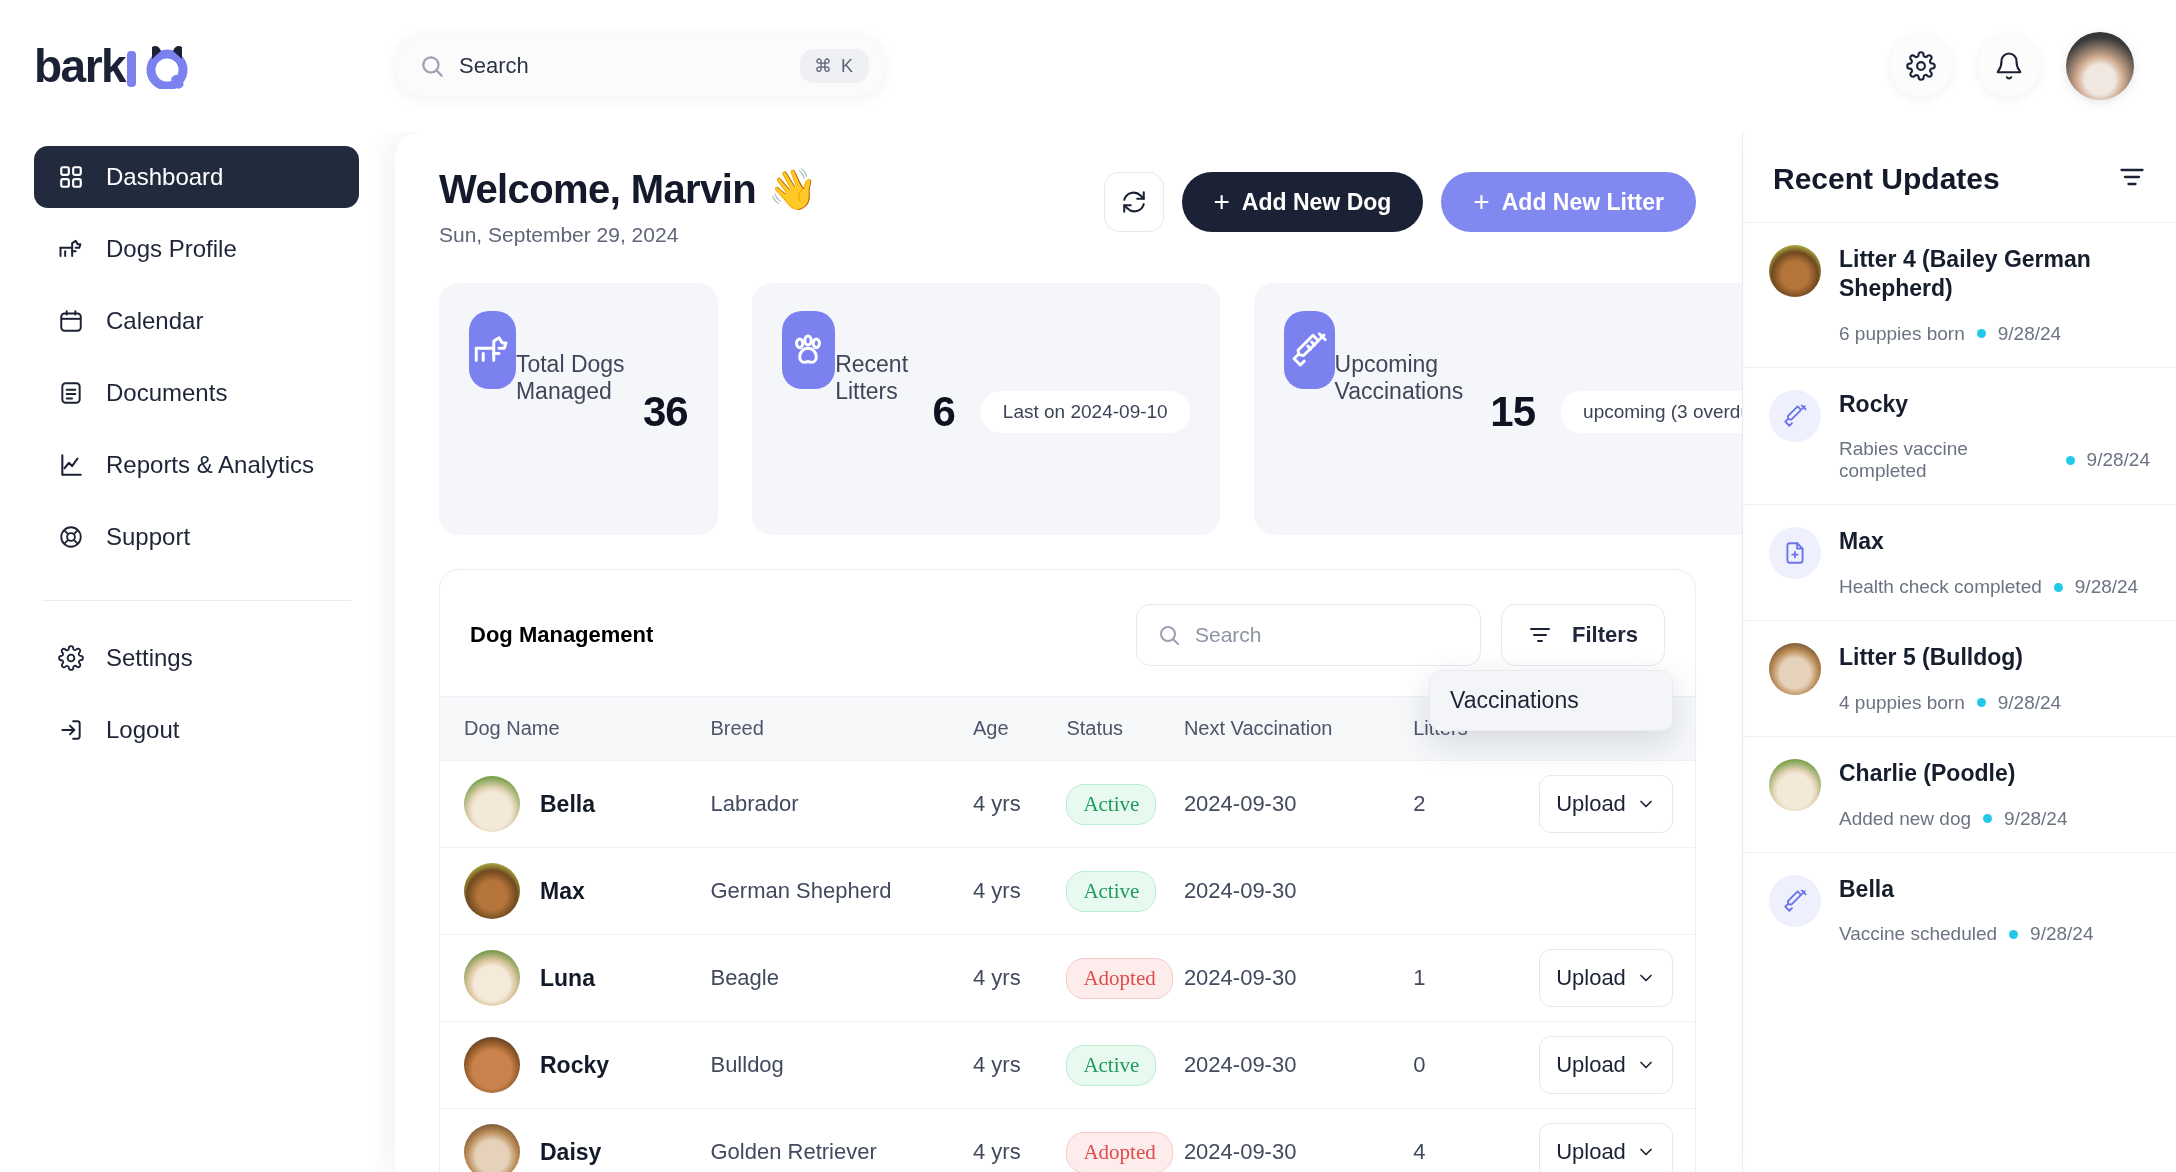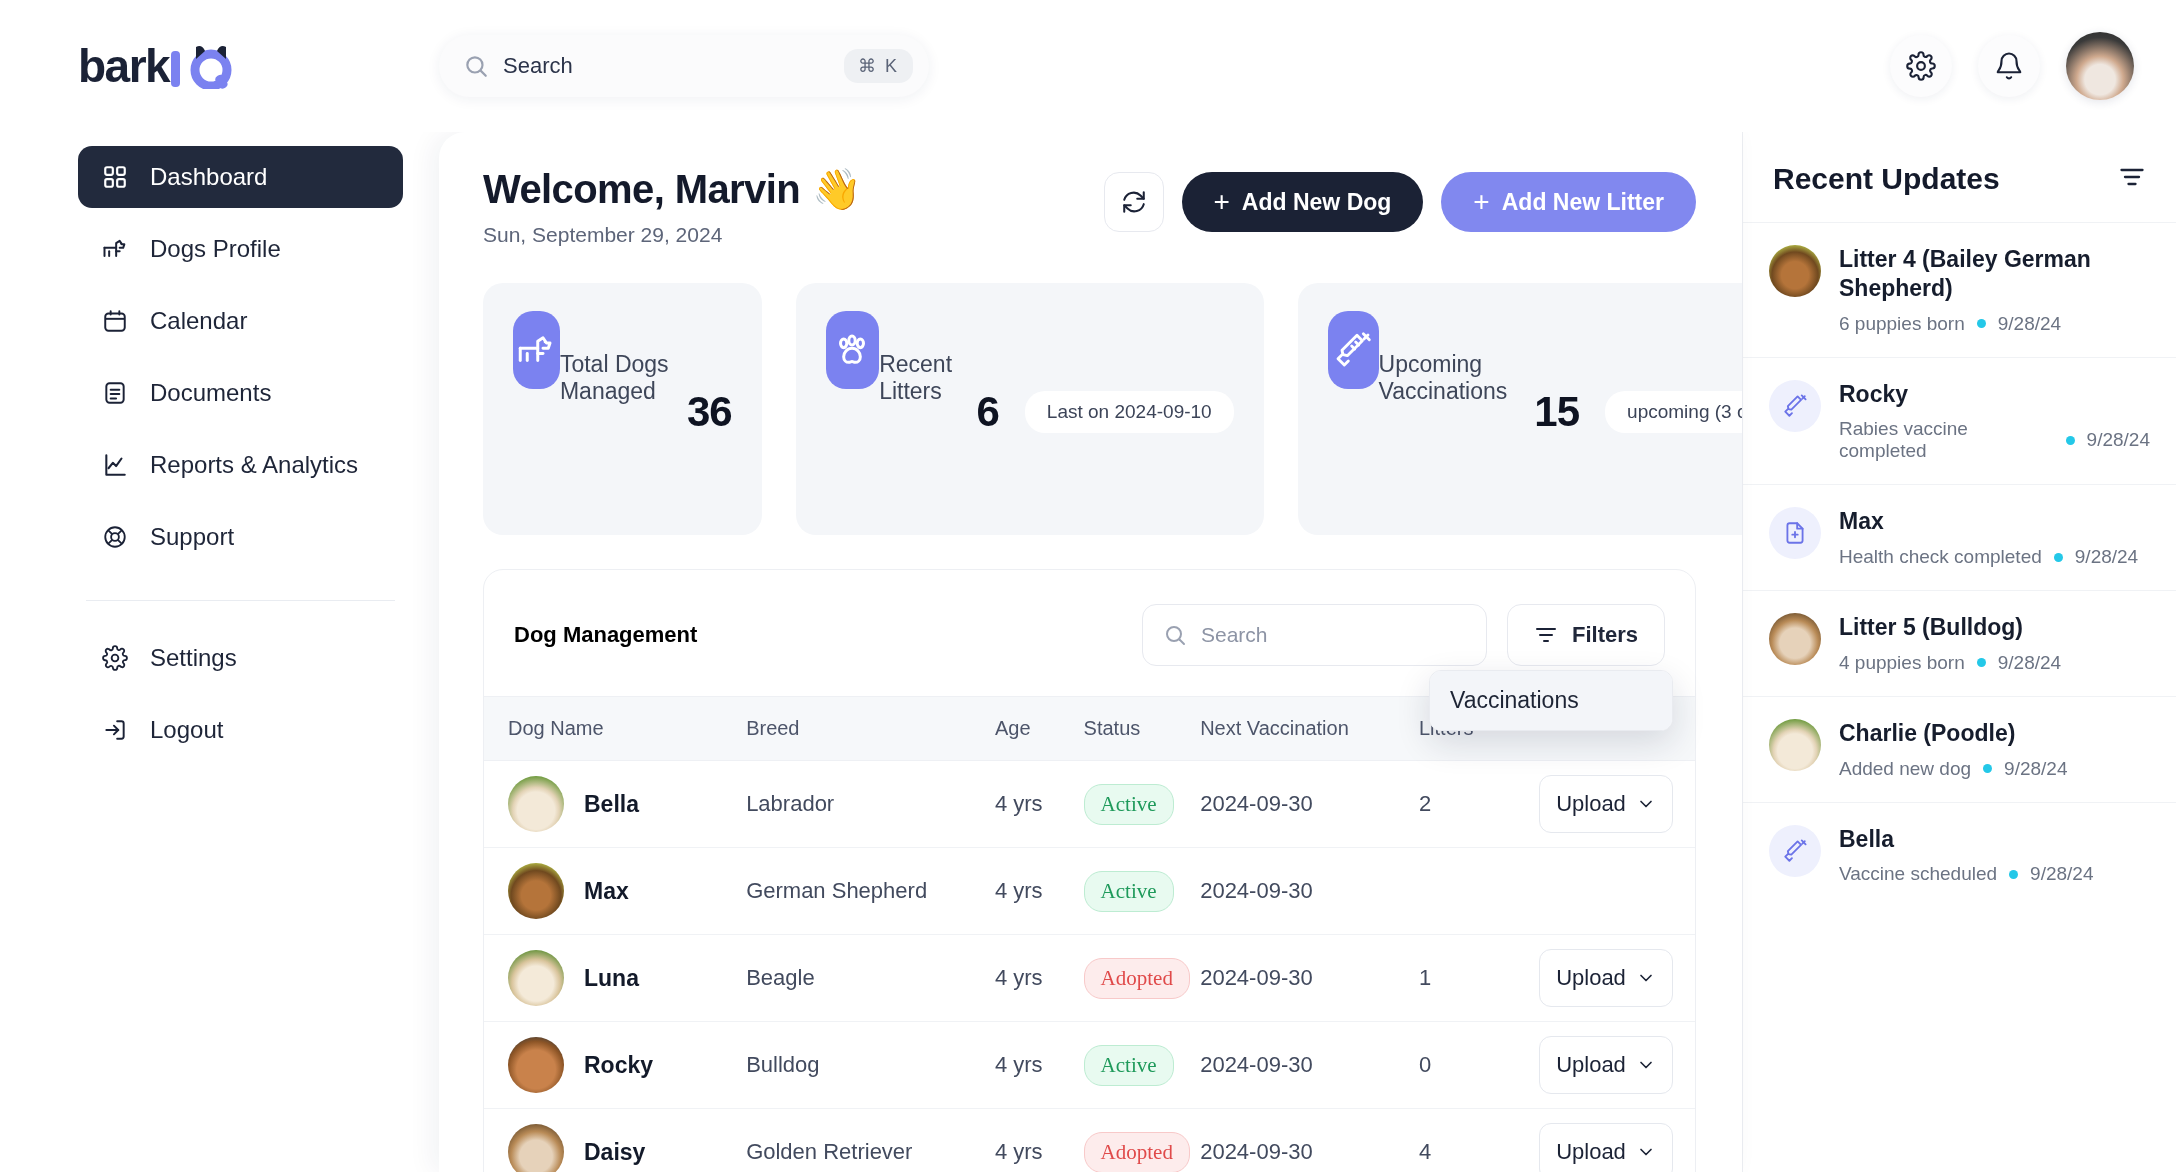--- a/index.html
+++ b/index.html
@@ -3,21 +3,21 @@
 <meta charset="utf-8">
 <style>
   * { box-sizing: border-box; margin: 0; padding: 0; }
   html, body {
     width: 2176px; height: 1172px;
     font-family: "Liberation Sans", sans-serif;
     background: #ffffff;
     overflow: hidden;
     color: #1e2538;
   }
-  .app { position: relative; width: 2176px; height: 1172px; display: flex; flex-direction: column; padding-left: 44px; }
+  .app { position: relative; width: 2176px; height: 1172px; display: flex; flex-direction: column; }
 
   
   .topbar {
     height: 132px; flex: 0 0 132px;
     display: flex; align-items: center;
     background: #ffffff;
     position: relative; z-index: 40;
   }
   .logo-wrap { width: 395px; flex: 0 0 395px; display: flex; align-items: center; padding-left: 34px; }
   .logo { display: flex; align-items: flex-end; gap: 0px; }
@@ -126,21 +126,21 @@
   .panel-head { display: flex; align-items: center; padding: 34px 30px 30px 30px; }
   .panel-title { font-size: 22px; font-weight: 700; color: #000000; }
   .panel-tools { margin-left: auto; display: flex; align-items: center; gap: 20px; }
   .mini-search {
     width: 345px; height: 62px; border: 1px solid #e7e9ef; border-radius: 14px;
     display: flex; align-items: center; gap: 14px; padding: 0 20px;
     font-size: 21px; color: #8d94a5;
   }
   .filters-btn {
     height: 62px; border: 1px solid #e7e9ef; border-radius: 14px;
-    display: flex; align-items: center; gap: 14px; padding: 0 26px;
+    display: flex; align-items: center; gap: 20px; padding: 0 26px;
     font-size: 22px; font-weight: 600; color: #20273a;
   }
   table { width: 100%; border-collapse: collapse; }
   thead th {
     background: #f6f8fa; text-align: left; font-size: 20px; font-weight: 500;
     color: #4d556a; padding: 20px 0; border-top: 1px solid #eef0f4; border-bottom: 1px solid #eef0f4;
   }
   tbody td { padding: 0; border-bottom: 1px solid #f0f2f5; height: 87px; font-size: 22px; color: #424a5e; vertical-align: middle; }
   .c-name { width: 275px; padding-left: 24px !important; }
   .c-breed { width: 270px; }
@@ -178,21 +178,21 @@
   .rp-head { display: flex; align-items: center; padding: 30px 30px 26px 30px; }
   .rp-title { font-size: 30px; font-weight: 700; color: #141a2b; }
   .rp-filter { margin-left: auto; }
   .update {
     display: flex; gap: 18px; padding: 22px 26px 22px 26px;
     border-top: 1px solid #f0f2f5; align-items: flex-start;
   }
   .up-av { width: 52px; height: 52px; border-radius: 50%; flex: 0 0 52px; overflow: hidden; position: relative; }
   .up-ic { width: 52px; height: 52px; border-radius: 50%; flex: 0 0 52px; background: #eef0fd; display: flex; align-items: center; justify-content: center; }
   .up-title { font-size: 23px; font-weight: 600; color: #161d2d; line-height: 1.25; }
-  .up-sub { display: flex; align-items: center; gap: 12px; margin-top: 10px; font-size: 19px; color: #6b7383; }
+  .up-sub { display: flex; align-items: center; gap: 12px; margin-top: 20px; font-size: 19px; color: #6b7383; }
   .dot { width: 9px; height: 9px; border-radius: 50%; background: #24c8e8; flex: 0 0 9px; }
 
   
   .ph-lab { background: radial-gradient(circle at 50% 62%, #f3e9d8 0 42%, #e3d3b6 52%, #6f9b3f 78%, #4e7a2a 100%); }
   .ph-gsd { background: radial-gradient(circle at 50% 58%, #b5743a 0 34%, #70491f 58%, #b9c44a 80%, #87a03a 100%); }
   .ph-beag { background: radial-gradient(circle at 50% 60%, #f4ead9 0 40%, #d9c49c 55%, #5f8f36 80%, #44702a 100%); }
   .ph-pood { background: radial-gradient(circle at 50% 58%, #c9824b 0 45%, #8d5526 65%, #3c3a38 85%, #2a2927 100%); }
   .ph-bull { background: radial-gradient(circle at 50% 58%, #e6d2ba 0 38%, #b98b57 58%, #7d5c36 76%, #5b6e3a 100%); }
   .ph-user { background: radial-gradient(circle at 50% 70%, #efe7e0 0 26%, #cfa98e 40%, #3a3a3a 72%, #262626 100%); }
 </style>

